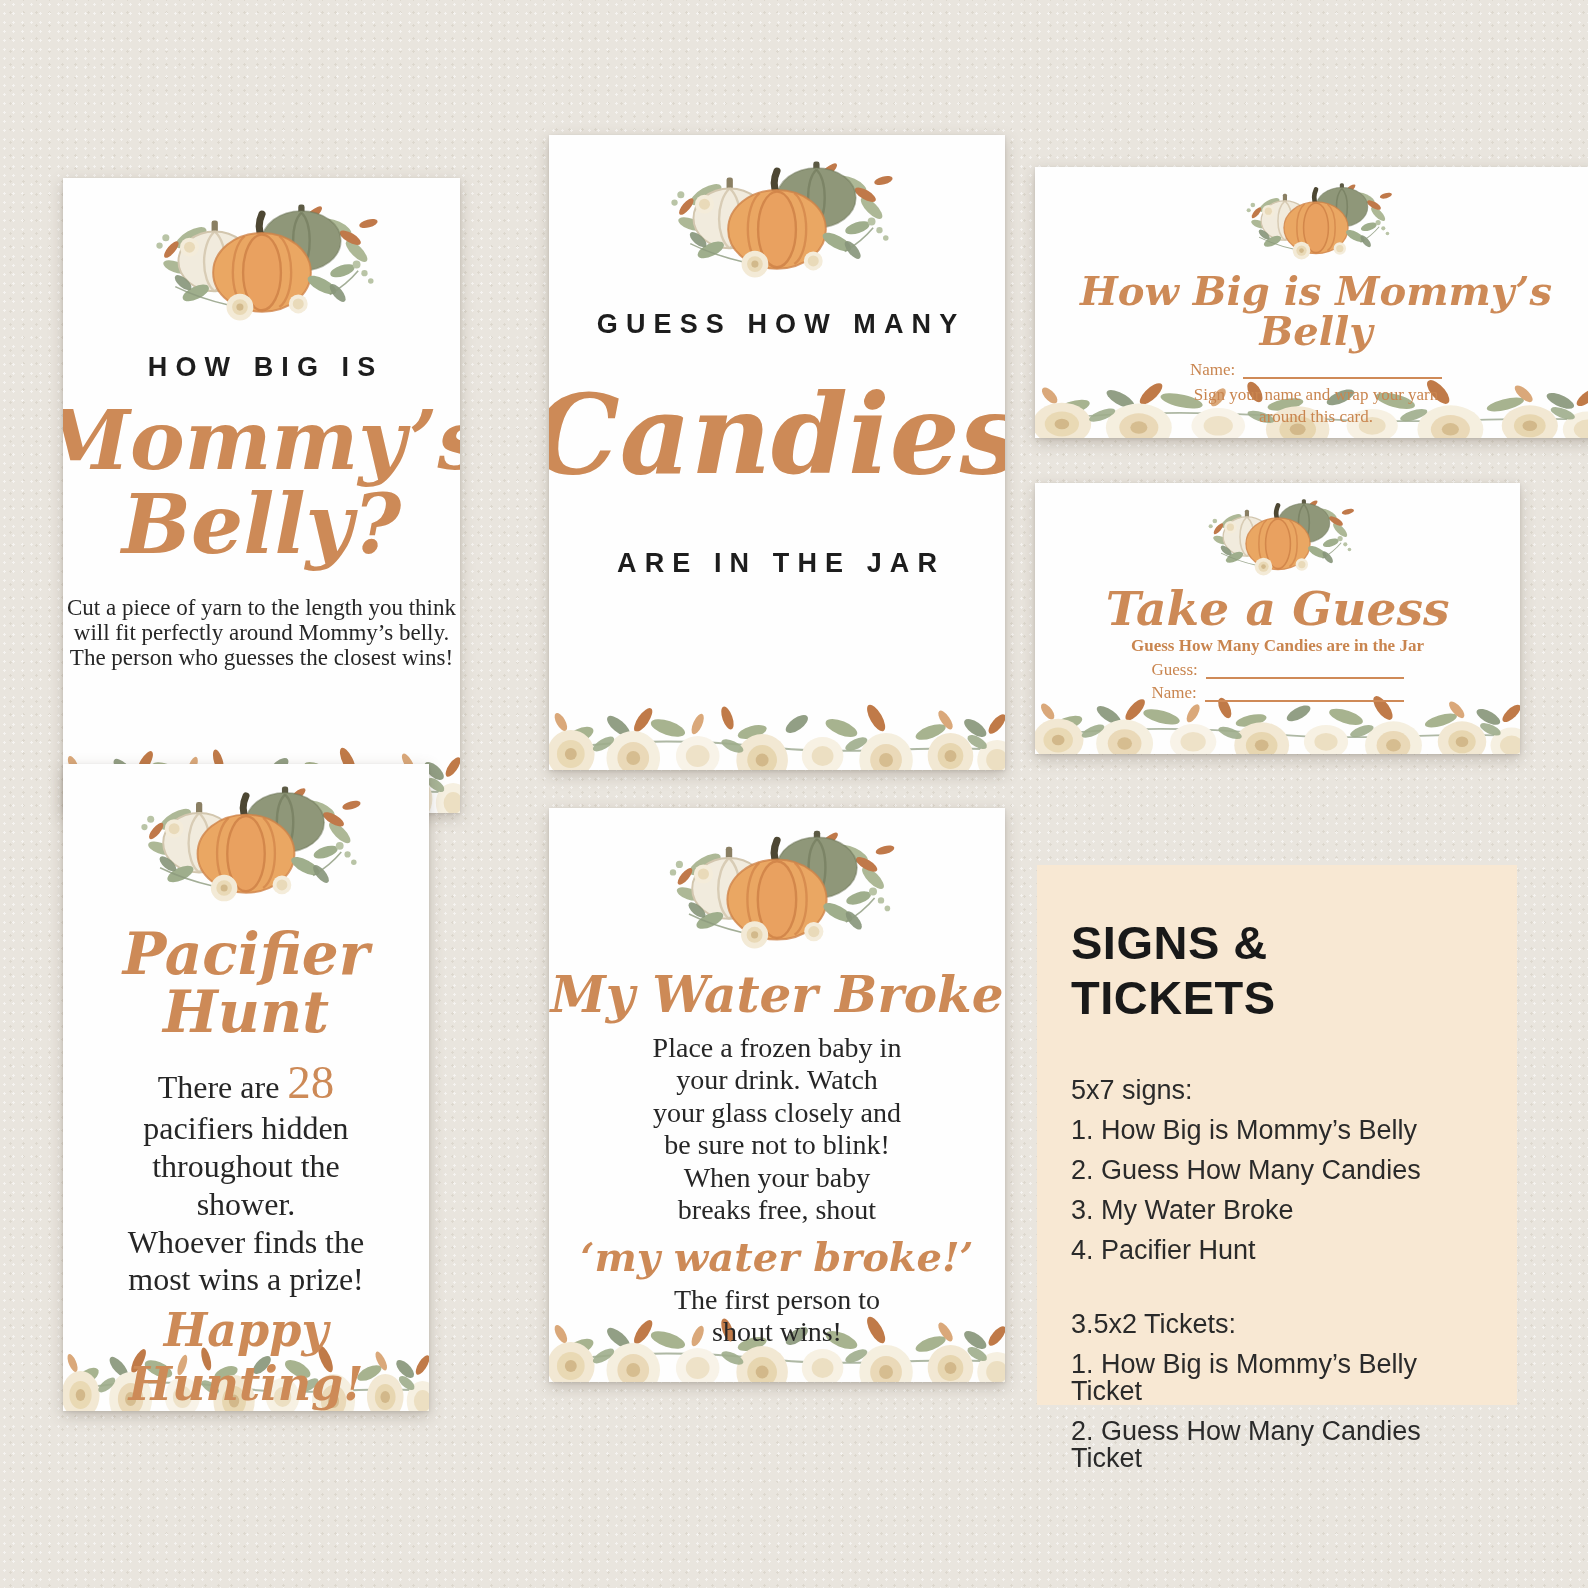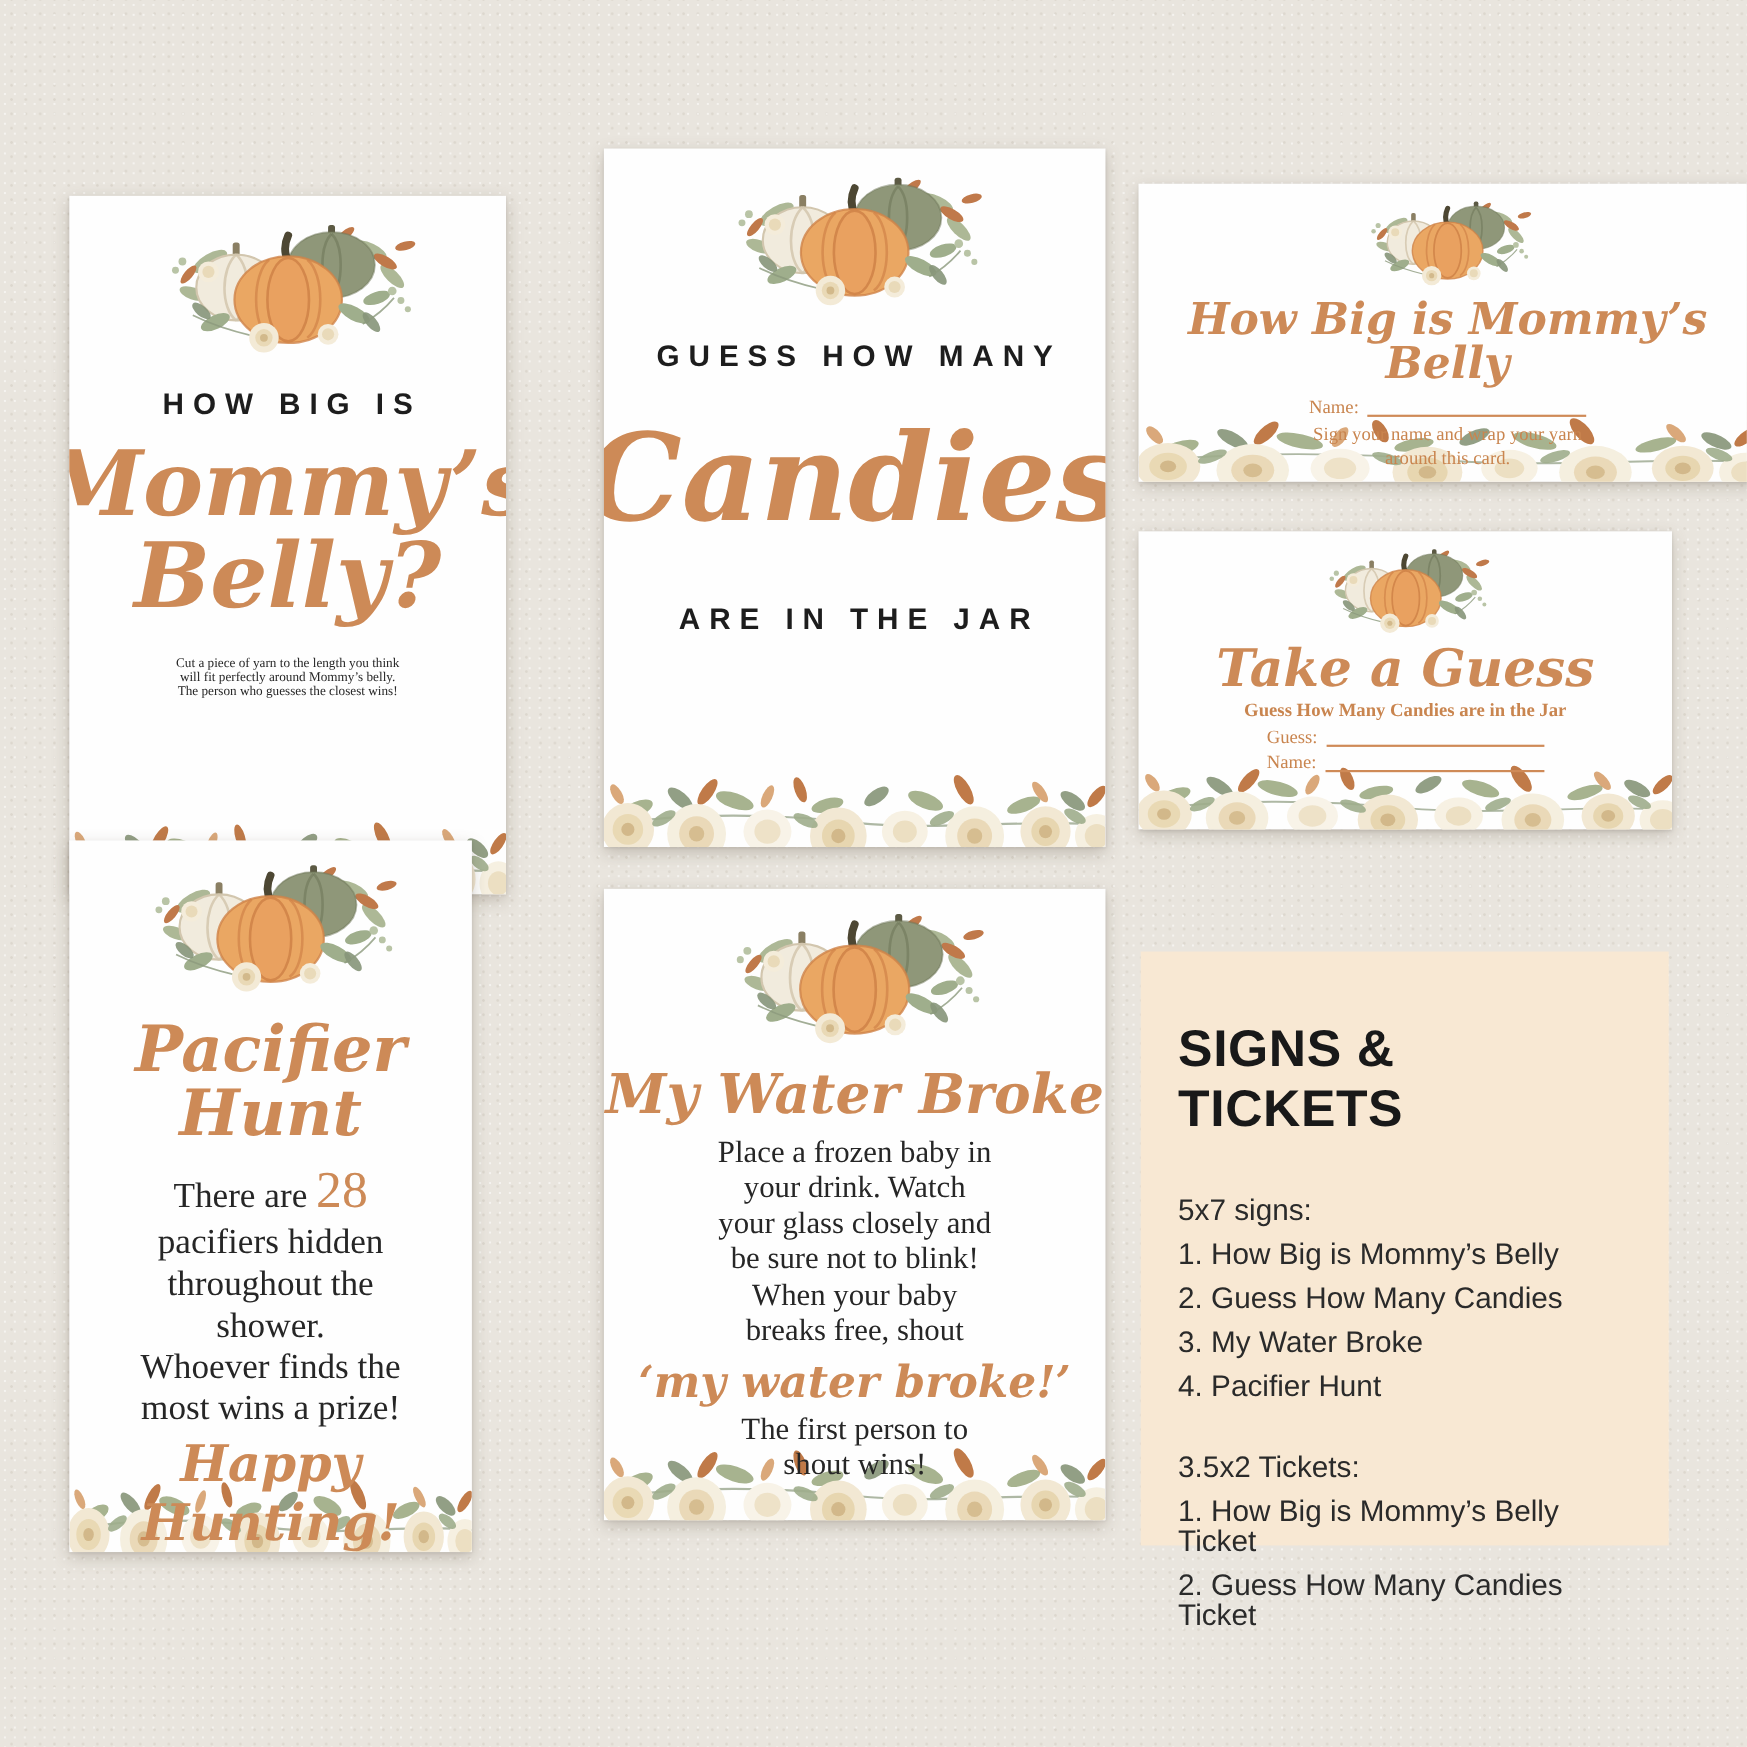--- a/index.html
+++ b/index.html
@@ -54,21 +54,21 @@
   .sign1{left:63px;top:135px;width:397px;height:635px;margin-top:43px;}
   .sign2{left:549px;top:135px;width:456px;height:635px;}
   .sign3{left:63px;top:764px;width:366px;height:647px;}
   .sign4{left:549px;top:808px;width:456px;height:574px;}
 
   .sign1 .pumpkin,.sign2 .pumpkin{width:248px;height:134px;margin-top:14px;}
   .sign3 .pumpkin,.sign4 .pumpkin{width:252px;height:136px;margin-top:10px;}
 
   .sign1 .eyebrow{margin-top:26px;}
   .title-2line{font-size:82px;line-height:1.02;margin-top:16px;}
-  .sign1 .serifbody{font-size:12px;line-height:1.08;margin-top:30px;}
+  .sign1 .serifbody{font-size:23px;line-height:1.08;margin-top:30px;}
 
   .sign2 .eyebrow{margin-top:26px;}
   .title-candies{font-size:110px;line-height:1;margin-top:40px;}
   .sign2 .eyebrow2{margin-top:58px;}
 
   .title-script-md{font-size:58px;line-height:1;margin-top:18px;}
   .sign3 .serifbody{font-size:32px;line-height:1.18;margin-top:14px;}
   .count-big{font-size:47px;color:#cd8a57;font-family:"Liberation Serif",serif;}
   .closing-script{font-size:46px;margin-top:4px;position:relative;z-index:2;}
 
@@ -90,21 +90,21 @@
   .tick-note{font-size:17px;line-height:1.3;text-align:center;margin-top:2px;position:relative;z-index:2;}
   .ticket2 .tick-sub{font-size:17px;font-weight:bold;text-align:center;margin-top:4px;}
   .ticket2 .ticket-block{margin-top:3px;position:relative;z-index:2;}
 
   
   .panel{
     position:absolute;left:1037px;top:865px;width:480px;height:540px;
     background:#f8e8d3;
     padding:0;box-sizing:border-box;
   }
-  .panel-inner{padding:20px 34px;margin-top:40px;}
+  .panel-inner{padding:50px 34px;}
   .panel-title{
     font-family:"Liberation Sans",sans-serif;
     font-weight:700;font-size:47px;color:#191919;letter-spacing:.5px;
   }
   .panel-list{margin-top:52px;font-size:27px;color:#2a2a2a;line-height:1.0;}
   .panel-list .row{margin-bottom:13px;}
   .panel-gap{height:34px;}
 </style>
 </head>
 <body>

